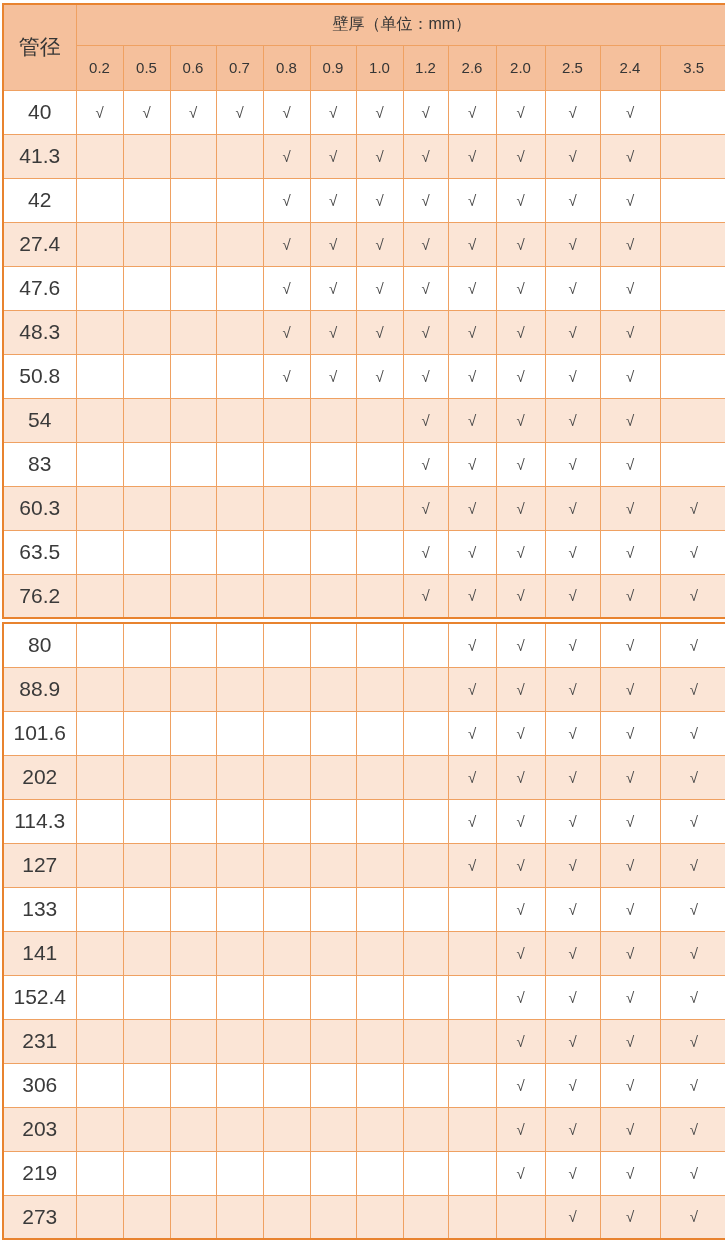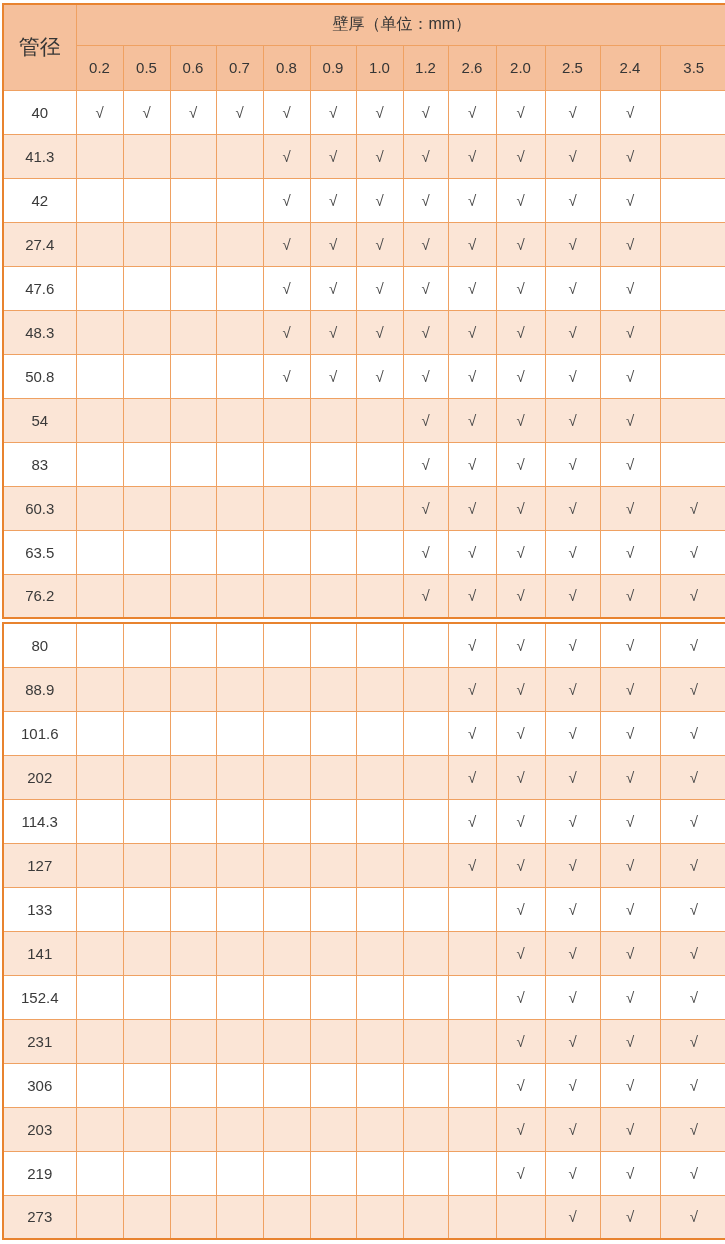--- a/index.html
+++ b/index.html
@@ -35,21 +35,21 @@
     color: #353535;
     font-size: 16px;
   }
   thead tr.group-row { height: 41px; }
   thead tr.cols-row { height: 45px; }
   thead tr.cols-row th { font-size: 15px; }
   th.corner { font-size: 21px; }
   tbody tr { height: 44px; background: #ffffff; }
   tbody tr.alt { background: var(--alt-bg, #fbe5d6); }
   tbody th.diam {
-    font-size: 15px;
+    font-size: 21px;
     font-weight: 400;
     background: inherit;
     color: #3a3a3a;
   }
   tbody td.chk {
     font-size: 15px;
     color: #4a4a4a;
   }
   tr.sep { height: 5px; background: #ffffff; }
   tr.sep td {

